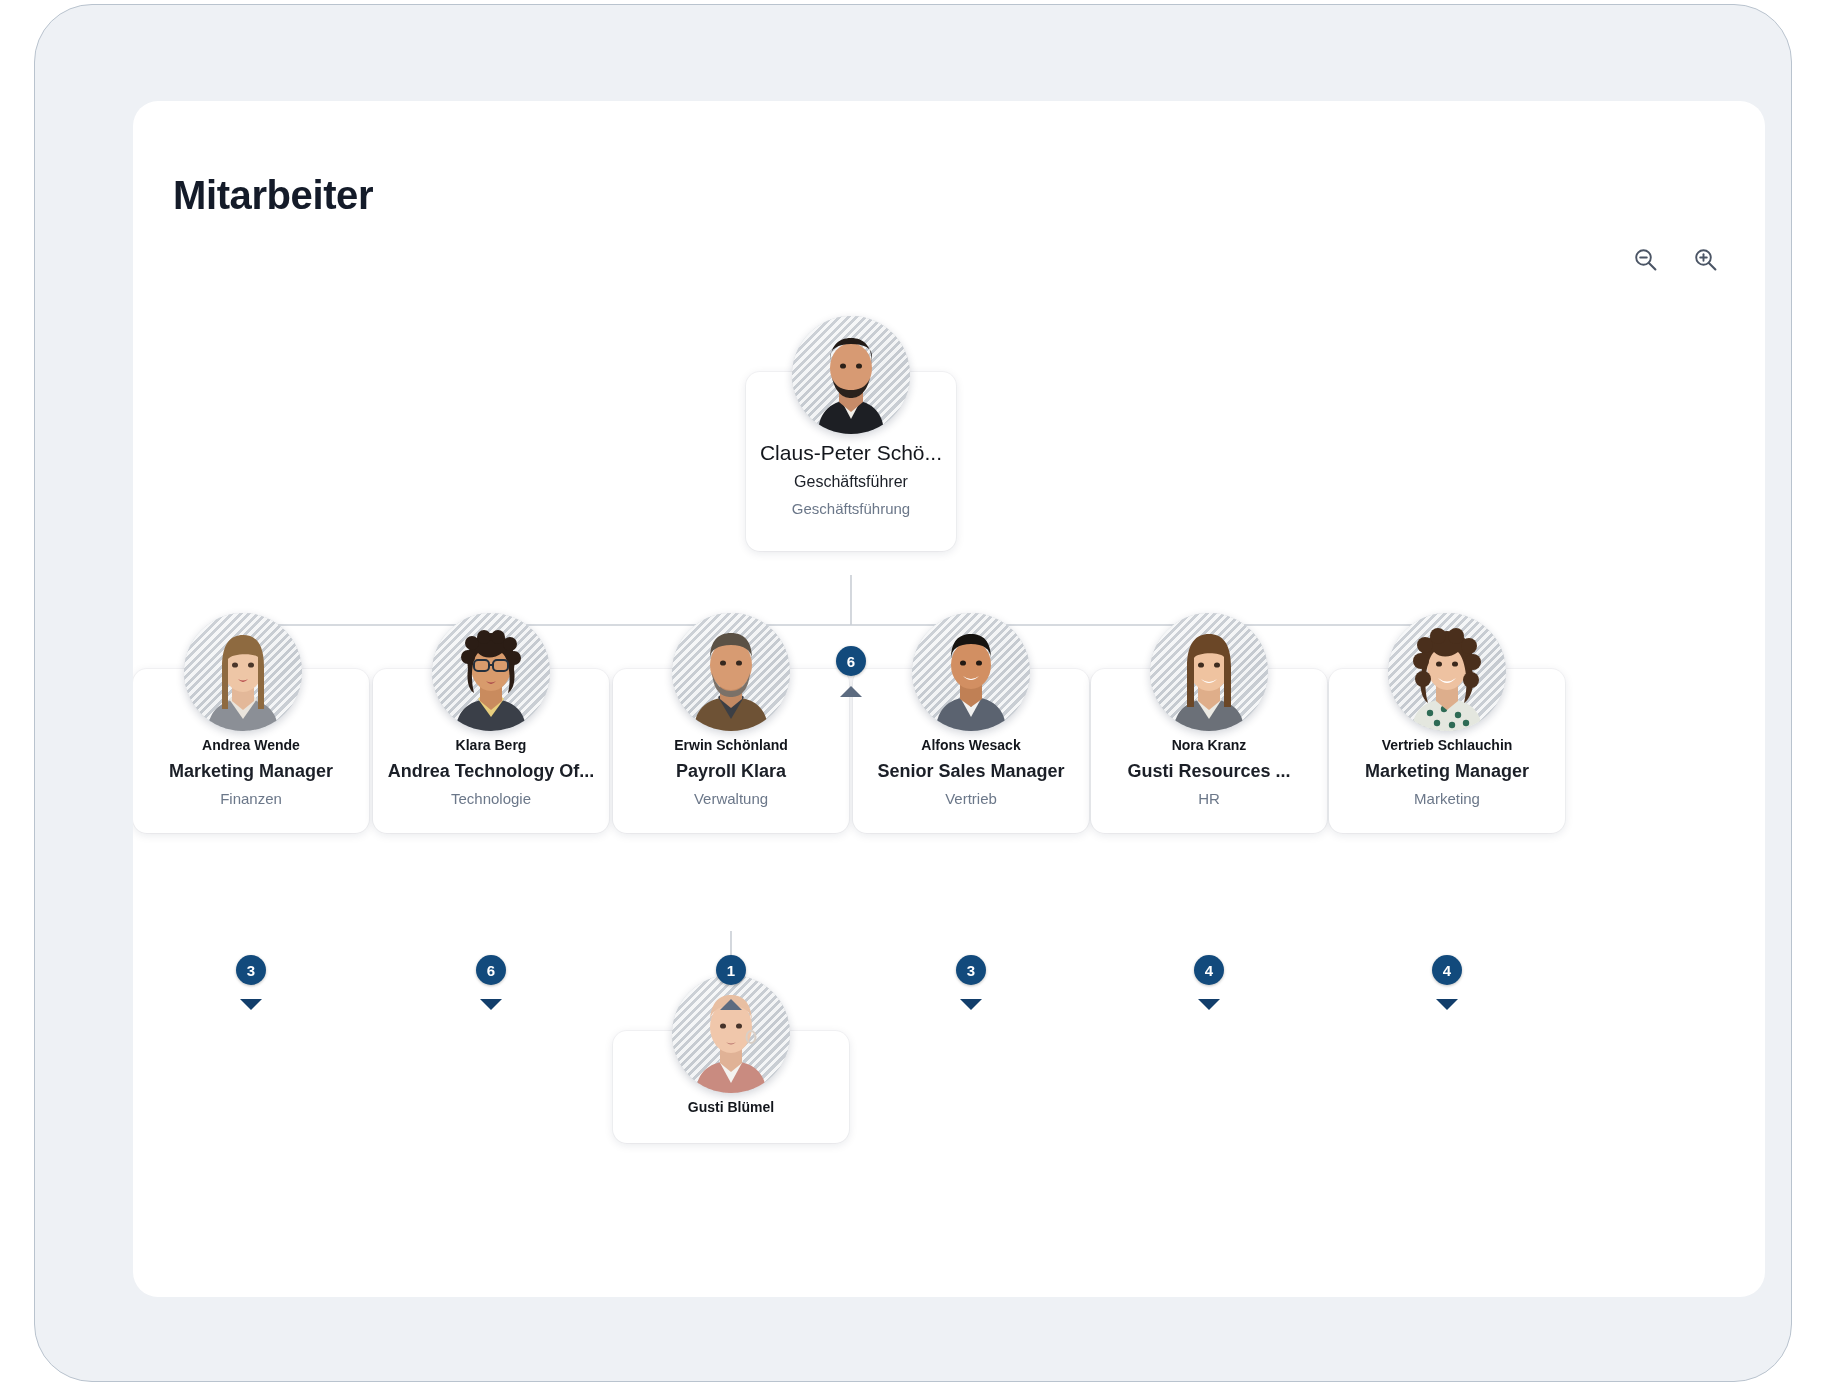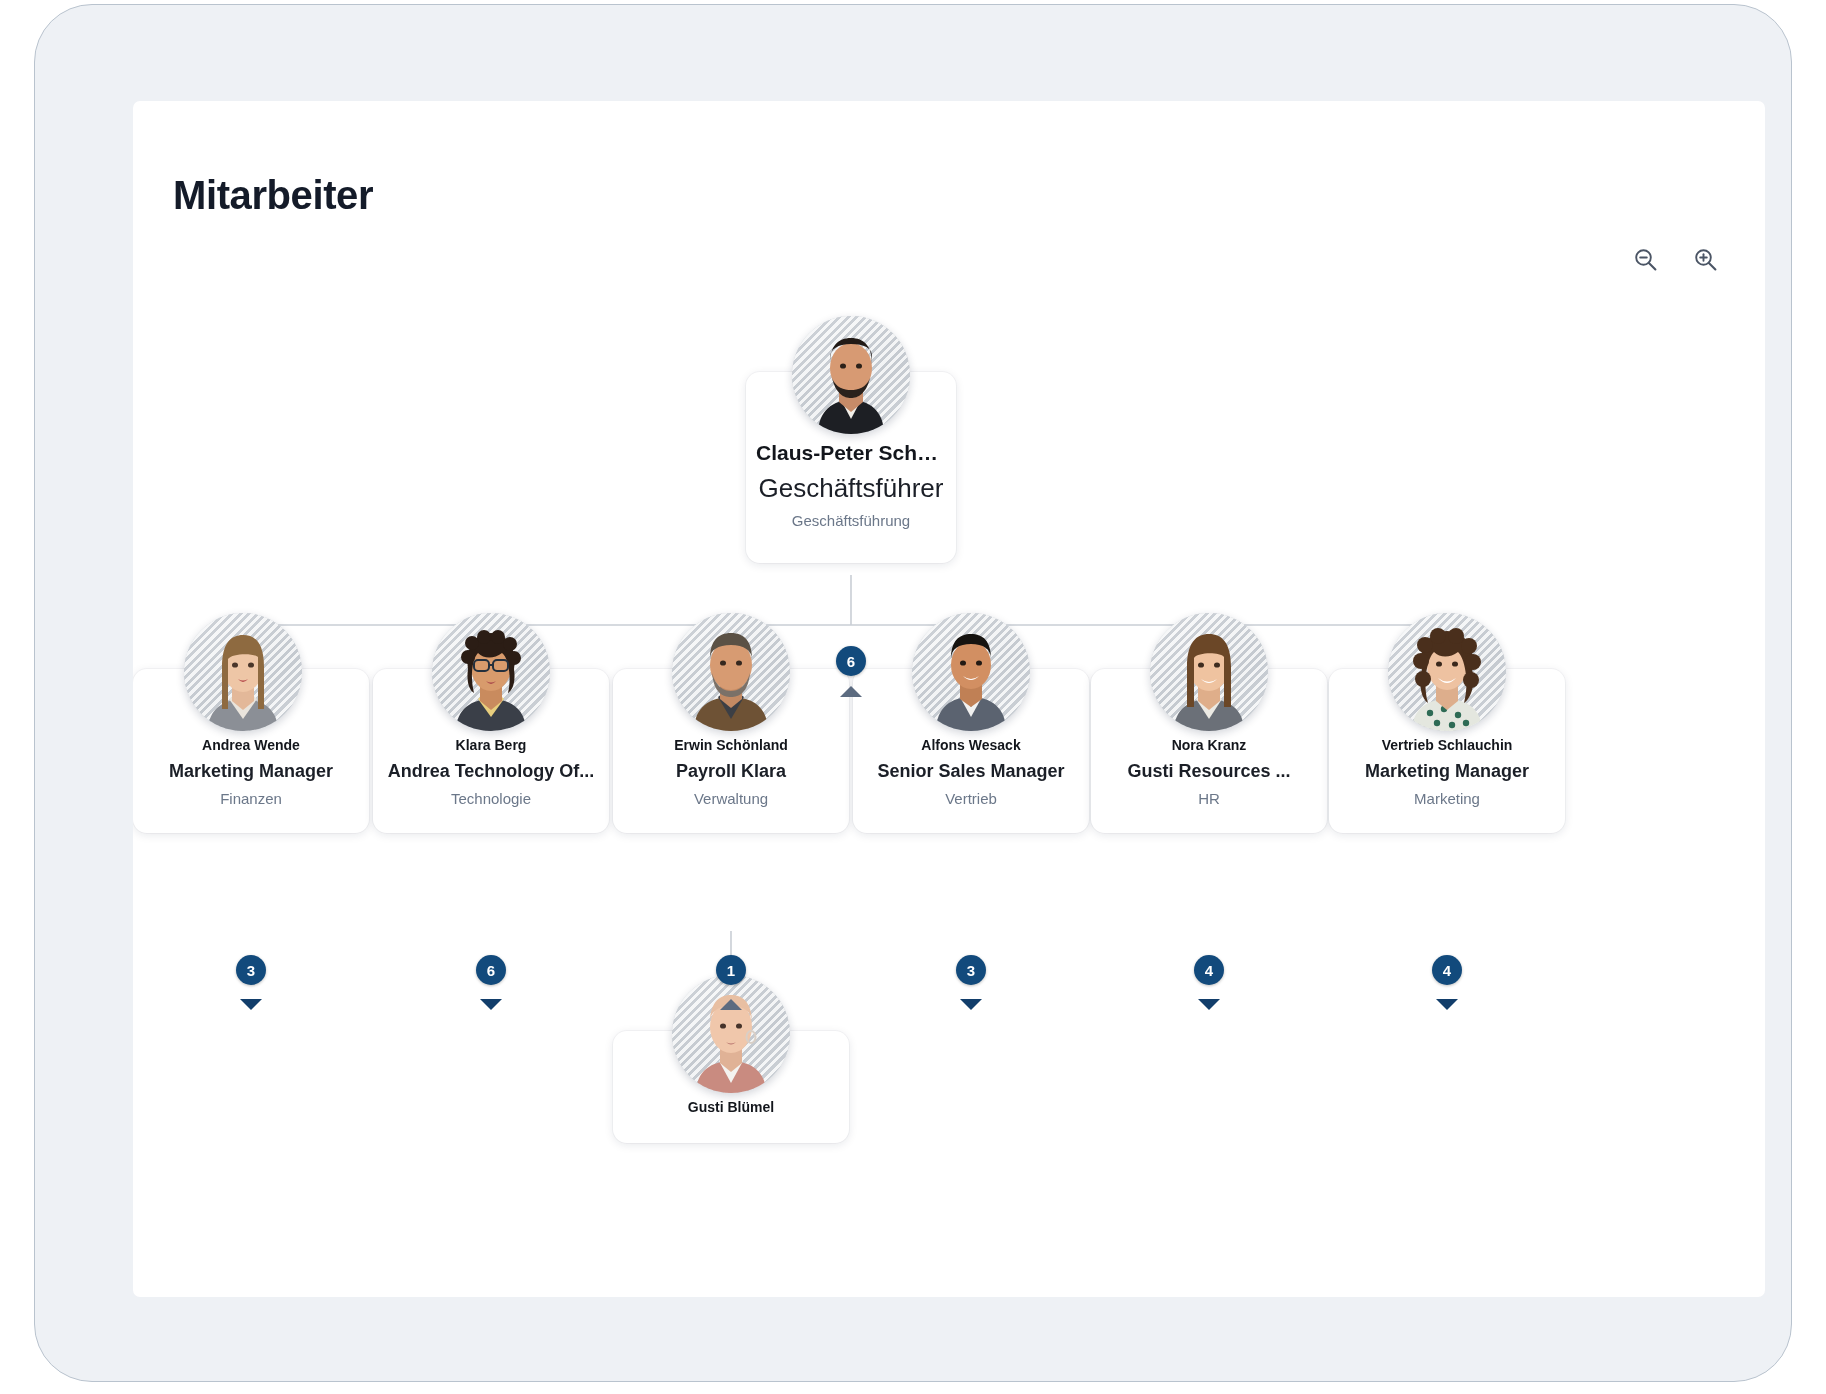--- a/index.html
+++ b/index.html
@@ -26,21 +26,21 @@
   }
 
   
   .panel {
     position: absolute;
     left: 98px;
     top: 96px;
     width: 1632px;
     height: 1196px;
     background: #ffffff;
-    border-radius: 7px;
+    border-radius: 25px;
     overflow: hidden;
     padding-left: 44px;
   }
 
   
   .page-title {
     position: absolute;
     left: 40px;
     top: 72px;
     font-size: 40px;
@@ -97,31 +97,31 @@
     text-align: center;
   }
   .node.root .node-card {
     width: 210px;
     padding-bottom: 34px;
   }
   .node.root { width: 210px; }
 
   .node-name {
     font-size: 21px;
-    font-weight: bold;
+    font-weight: normal;
     color: #13161c;
     white-space: nowrap;
     overflow: hidden;
     text-overflow: ellipsis;
     line-height: 1.28;
   }
   .node.child .node-name { font-weight: bold; font-size: 14px; }
 
   .node-role {
-    font-size: 26px;
+    font-size: 16px;
     color: #1b1f27;
     margin-top: 5px;
     white-space: nowrap;
     overflow: hidden;
     text-overflow: ellipsis;
     line-height: 1.25;
   }
   .node.child .node-role { font-weight: bold; font-size: 18px; }
 
   .node-dept {

